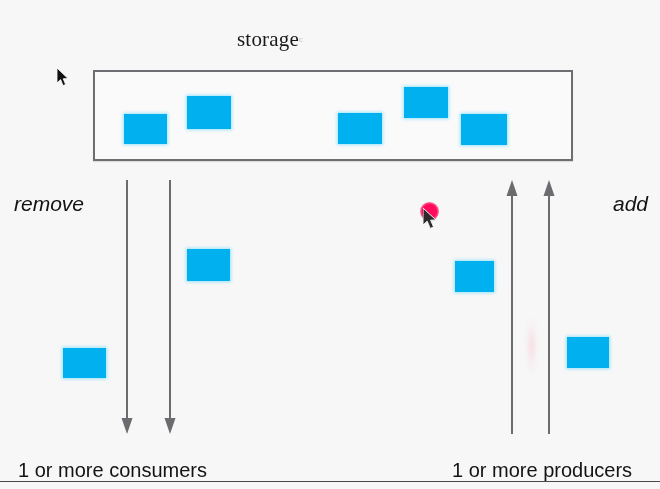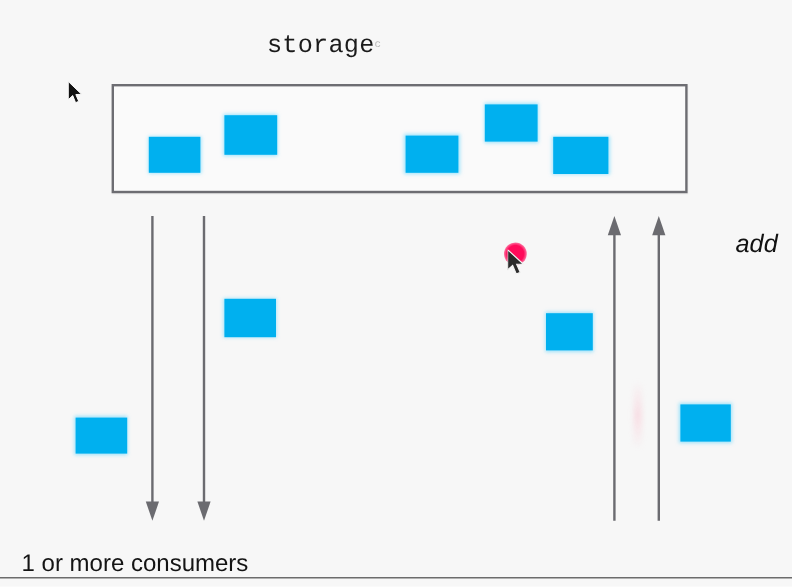--- a/index.html
+++ b/index.html
@@ -20,21 +20,21 @@
   
   .title {
     position: absolute;
     left: 0;
     top: 27px;
     width: 540px;
     text-align: center;
     font-size: 21px;
     color: #1b1b1b;
     letter-spacing: 0.2px;
-    font-family: Liberation Mono, monospace;
+    font-family: Liberation Serif, serif;
   }
   .title .ghost {
     font-size: 9px;
     color: #b9b9b9;
     vertical-align: 4px;
     letter-spacing: 0;
   }
 
   
   .storage-box {
@@ -162,23 +162,25 @@
       <polygon points="7,0 1.5,16 12.5,16" fill="#6b6b70"></polygon>
     </svg>
   </div>
   <div class="arrow" style="left:542px;top:180px;">
     <svg width="14" height="256" viewBox="0 0 14 256">
       <line x1="7" y1="10" x2="7" y2="254" stroke="#6b6b70" stroke-width="2"></line>
       <polygon points="7,0 1.5,16 12.5,16" fill="#6b6b70"></polygon>
     </svg>
   </div>
 
+  <div class="side-label label-remove">remove</div>
   <div class="side-label label-add">add</div>
 
   <div class="caption caption-consumers">1 or more consumers</div>
+  <div class="caption caption-producers">1 or more producers</div>
   <div class="bottom-rule"></div>
 
   <div class="cursor" style="left:57px;top:68px;">
     <svg width="13" height="19" viewBox="0 0 13 19">
       <polygon points="0,0 0,15 3.6,11.6 6,17.6 8.6,16.4 6.2,10.8 11,10.6" fill="#111111" stroke="#ffffff" stroke-width="0.8"></polygon>
     </svg>
   </div>
 
   <div class="cursor" style="left:418px;top:202px;">
     <div class="click-halo" style="left:2px;top:0px;"></div>

